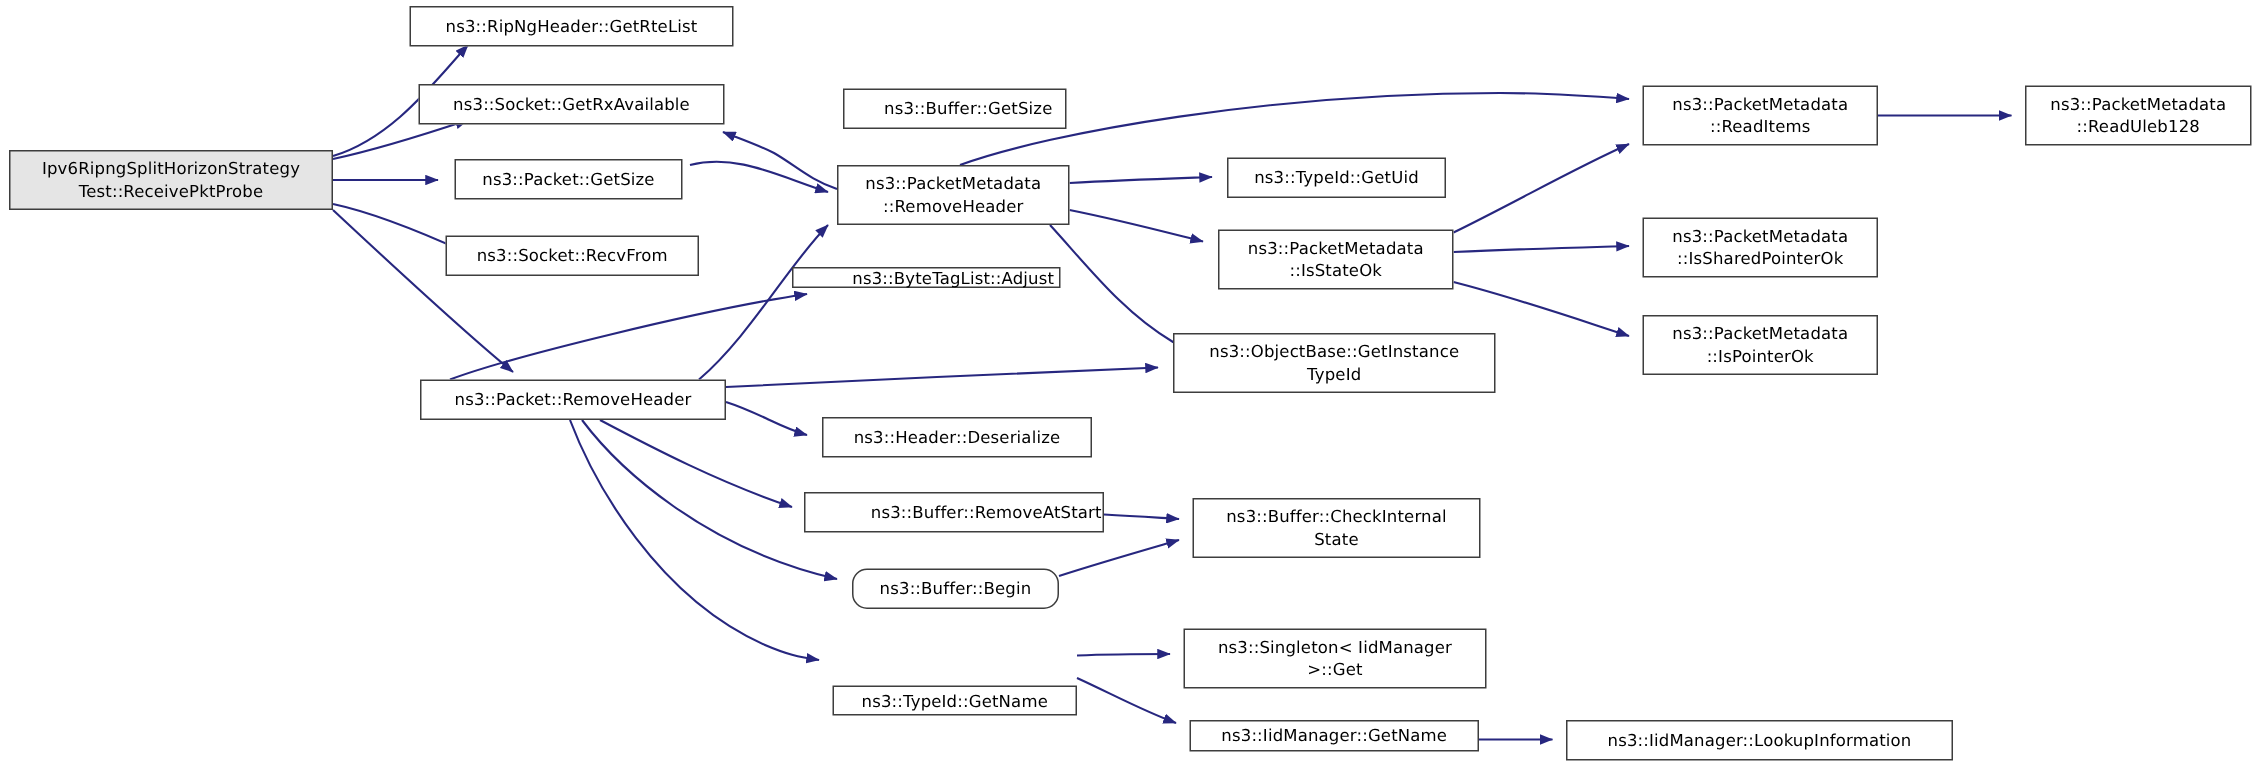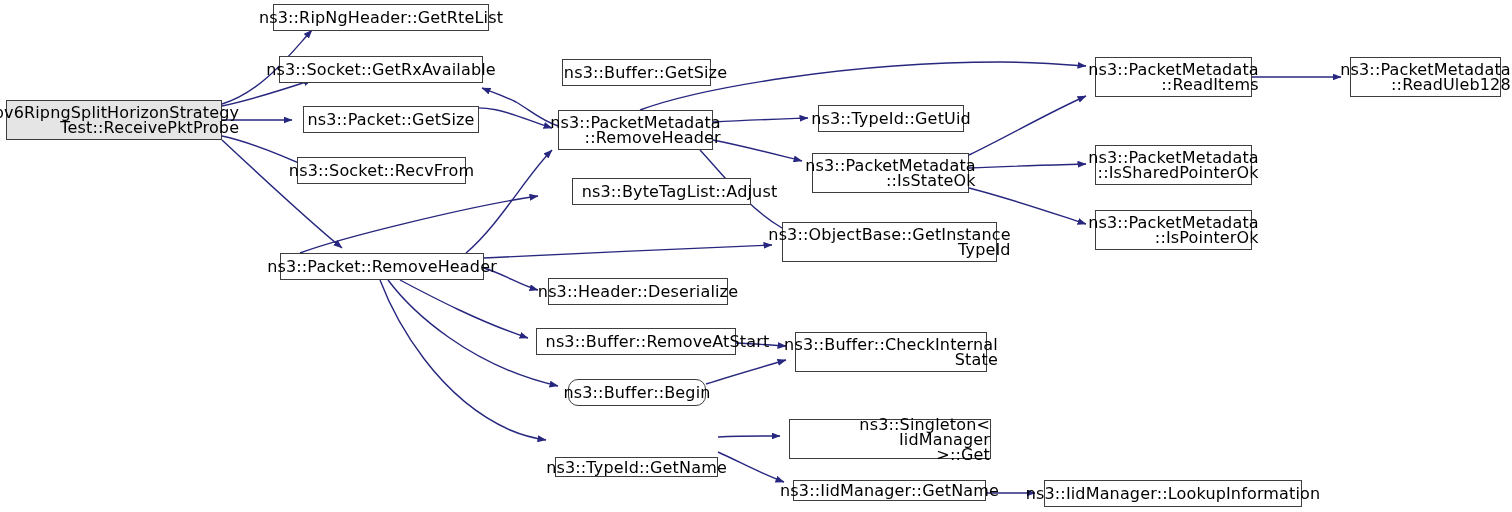--- a/index.html
+++ b/index.html
@@ -22,26 +22,26 @@
     width: 1512px;
     height: 512px;
     pointer-events: none;
   }
   .node {
     position: absolute;
     box-sizing: border-box;
     border: 1px solid #3d3d3d;
     background: #ffffff;
     color: #000000;
-    font-size: 16px;
+    font-size: 11px;
     line-height: 15px;
     display: flex;
     align-items: center;
     justify-content: center;
-    text-align: right;
+    text-align: center;
     white-space: pre-line;
     letter-spacing: 0.01em;
   }
   .node.root {
     background: #e5e5e5;
     border: 1px solid #3d3d3d;
   }
 </style>
 </head>
 <body>
@@ -81,27 +81,27 @@
         <path d="M718,452 C740,462 762,474 784,482" fill="none" stroke="#27277f" stroke-width="1.4" marker-end="url(#arrowhead)"></path>
         <path d="M986,493 L1035,493" fill="none" stroke="#27277f" stroke-width="1.4" marker-end="url(#arrowhead)"></path>
         <path d="M1252,77 L1341,77" fill="none" stroke="#27277f" stroke-width="1.4" marker-end="url(#arrowhead)"></path>
       </g>
   </svg>
   <div id="nodes">
       <div class="node root" style="left: 6px; top: 100px; width: 216px; height: 40px;">Ipv6RipngSplitHorizonStrategy
 Test::ReceivePktProbe</div>
       <div class="node" style="left: 273px; top: 4px; width: 216px; height: 27px;">ns3::RipNgHeader::GetRteList</div>
       <div class="node" style="left: 279px; top: 56px; width: 204px; height: 27px;">ns3::Socket::GetRxAvailable</div>
-      <div class="node" style="left: 303px; top: 106px; width: 176px; height: 27px;">ns3::Packet::GetSize</div>
+      <div class="node" style="left: 303px; top: 106px; width: 152px; height: 27px;">ns3::Packet::GetSize</div>
       <div class="node" style="left: 297px; top: 157px; width: 169px; height: 27px;">ns3::Socket::RecvFrom</div>
       <div class="node" style="left: 280px; top: 253px; width: 204px; height: 27px;">ns3::Packet::RemoveHeader</div>
       <div class="node" style="left: 562px; top: 59px; width: 149px; height: 27px; padding-left: 18px;">ns3::Buffer::GetSize</div>
       <div class="node" style="left: 558px; top: 110px; width: 155px; height: 40px;">ns3::PacketMetadata
 ::RemoveHeader</div>
-      <div class="node" style="left: 572px; top: 178px; width: 179px; height: 27px; padding-left: 36px;">ns3::ByteTagList::Adjust</div>
+      <div class="node" style="left: 528px; top: 178px; width: 179px; height: 14px; padding-left: 36px;">ns3::ByteTagList::Adjust</div>
       <div class="node" style="left: 548px; top: 278px; width: 180px; height: 27px;">ns3::Header::Deserialize</div>
       <div class="node" style="left: 536px; top: 328px; width: 200px; height: 27px; padding-left: 43px;">ns3::Buffer::RemoveAtStart</div>
       <div class="node" style="left: 568px; top: 379px; width: 138px; height: 27px; border-radius: 10px;">ns3::Buffer::Begin</div>
       <div class="node" style="left: 555px; top: 429px; width: 163px; height: 20px; margin-top: 28px;">ns3::TypeId::GetName</div>
       <div class="node" style="left: 818px; top: 105px; width: 146px; height: 27px;">ns3::TypeId::GetUid</div>
       <div class="node" style="left: 812px; top: 153px; width: 157px; height: 40px;">ns3::PacketMetadata
 ::IsStateOk</div>
       <div class="node" style="left: 782px; top: 222px; width: 215px; height: 40px;">ns3::ObjectBase::GetInstance
 TypeId</div>
       <div class="node" style="left: 795px; top: 332px; width: 192px; height: 40px;">ns3::Buffer::CheckInternal

